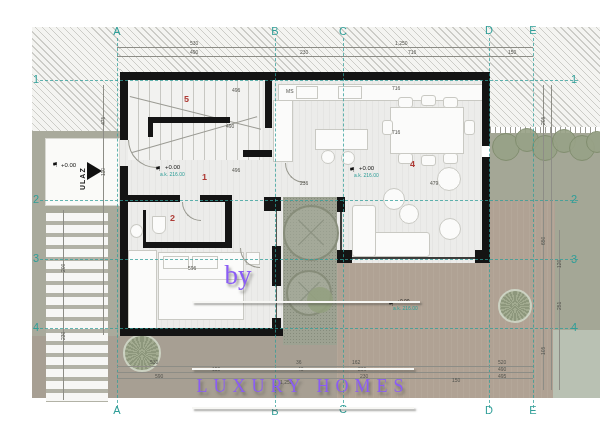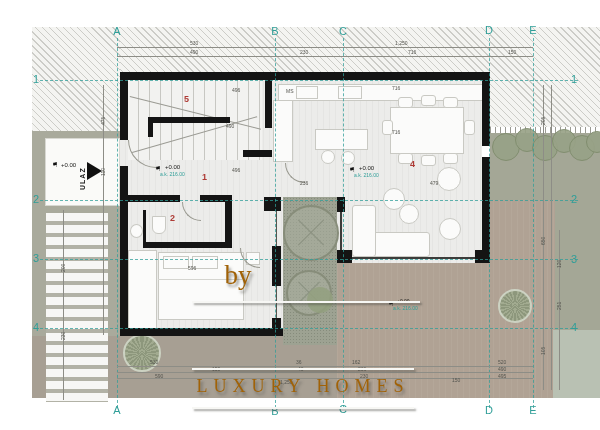--- a/index.html
+++ b/index.html
@@ -40,21 +40,21 @@
   .dimv{border-left:1px solid #8d8d86;width:0;z-index:6;}
   .dlab{font-size:5px;color:#55554f;z-index:7;line-height:1;}
   .dlabv{font-size:5px;color:#55554f;z-index:7;line-height:1;transform:rotate(-90deg);transform-origin:left top;}
   .rno{font-size:9px;font-weight:bold;color:#ae3b35;z-index:7;}
   .lvl{font-size:6px;color:#1c1c1a;z-index:7;line-height:1;}
   .lvl2{font-size:5px;color:#2f9e98;z-index:7;line-height:1;}
   .flag{font-size:7px;color:#111;z-index:7;line-height:1;transform:scaleX(-1);}
   .ulaz{font-size:7px;font-weight:bold;color:#111;z-index:7;transform:rotate(-90deg);transform-origin:left top;letter-spacing:1px;}
   .tri{width:0;height:0;border-top:9px solid transparent;border-bottom:9px solid transparent;border-left:15px solid #101010;z-index:7;}
   
-  .wm{font-family:"Liberation Serif",serif;color:#a16207;z-index:9;
+  .wm{font-family:"Liberation Serif",serif;color:#8b5cf6;z-index:9;
       text-shadow:2px 3px 3px rgba(75,75,70,.6);text-align:center;}
   .wmline{background:#f7f7f4;box-shadow:2px 2px 2px rgba(75,75,70,.5);z-index:9;height:2px;}
 </style>
 </head>
 <body>
 
 <div id="stage">
 
   <div class="abs hatch" style="left:32px;top:27px;width:88px;height:104px;"></div>
   <div class="abs hatch" style="left:120px;top:27px;width:370px;height:50px;"></div>

